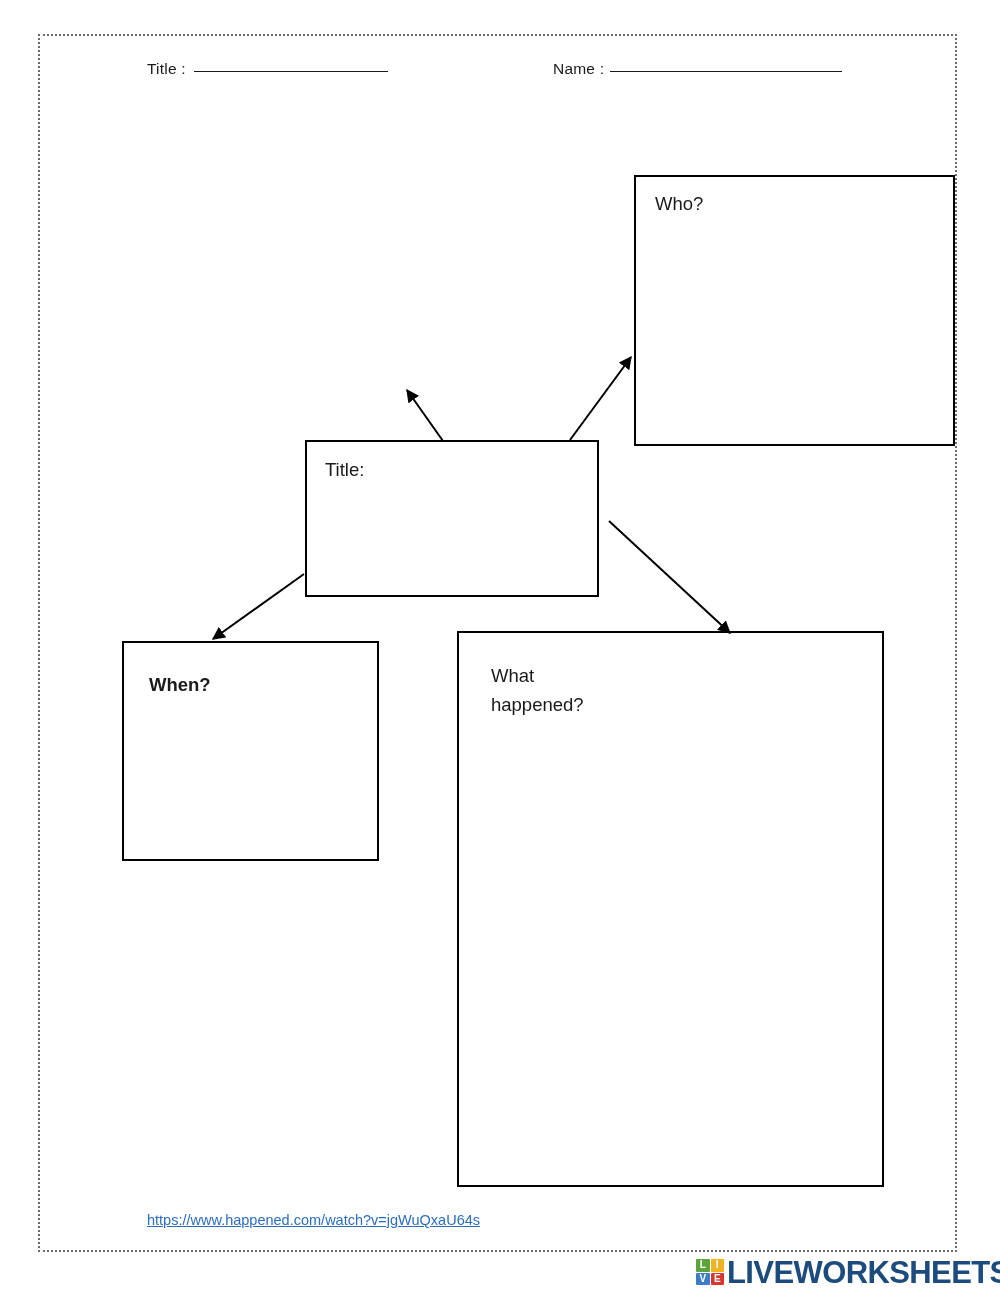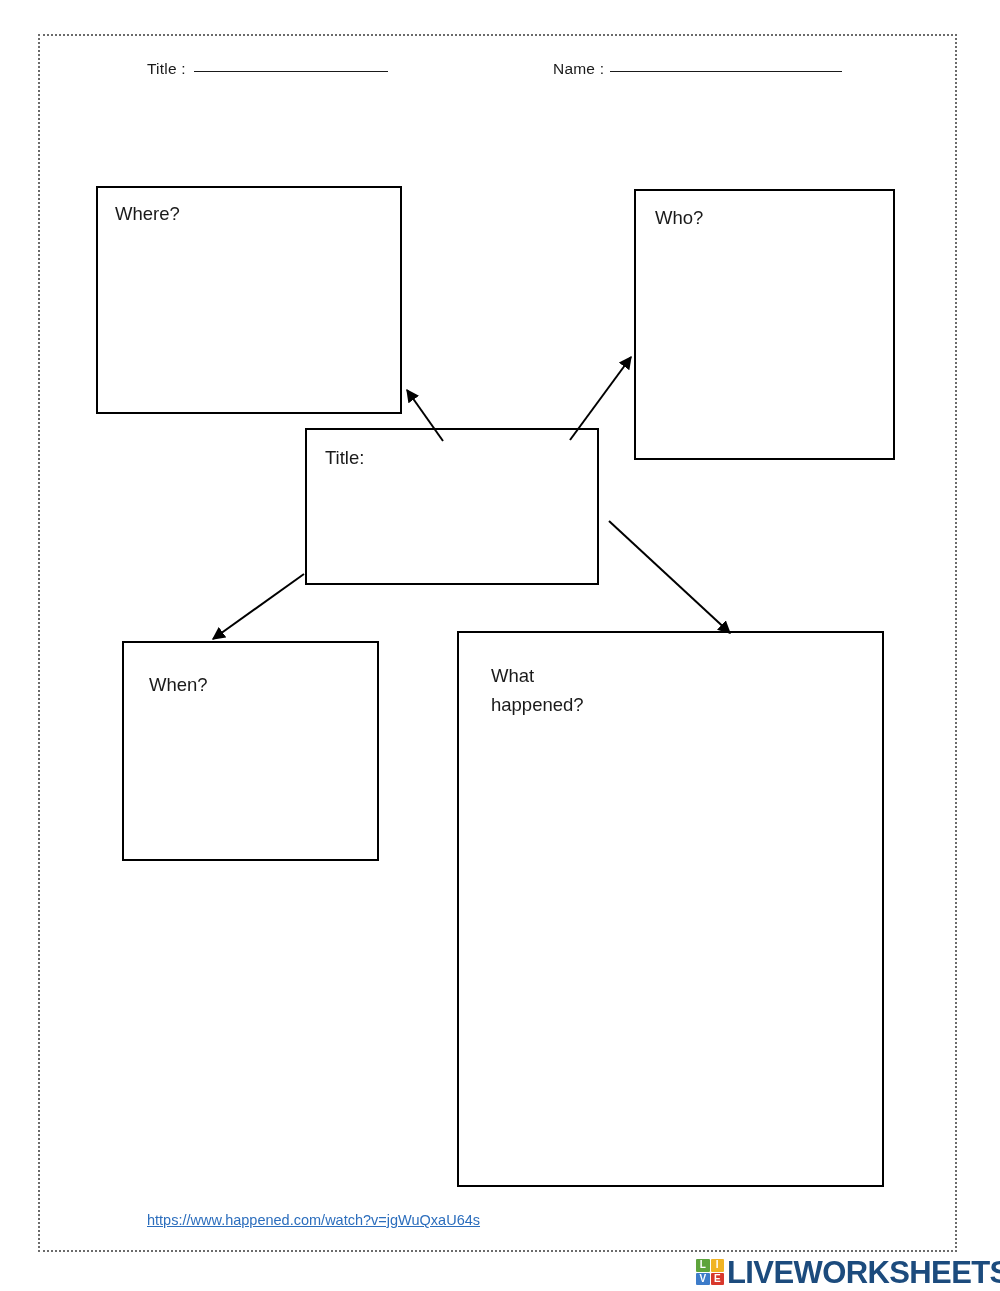--- a/index.html
+++ b/index.html
@@ -61,28 +61,28 @@
     position: absolute;
     font-size: 18.5px;
     line-height: 1.55;
     color: #1a1a1a;
     white-space: pre-line;
   }
 
   #box-where { left: 96px;  top: 186px;  width: 306px; height: 228px; }
   #box-where .wbox-label { left: 17px; top: 12px; }
 
-  #box-who   { left: 634px; top: 189px; width: 261px; height: 271px; }
+  #box-who   { left: 634px; top: 175px; width: 321px; height: 271px; }
   #box-who .wbox-label { left: 19px; top: 13px; }
 
-  #box-title { left: 305px; top: 428px; width: 294px; height: 157px; }
+  #box-title { left: 305px; top: 440px; width: 294px; height: 157px; }
   #box-title .wbox-label { left: 18px; top: 14px; }
 
   #box-when  { left: 122px; top: 641px; width: 257px; height: 220px; }
-  #box-when .wbox-label { left: 25px; top: 28px; }
+  #box-when .wbox-label { left: 25px; top: 28px; font-weight: bold; }
 
   #box-what  { left: 457px; top: 631px; width: 427px; height: 556px; padding-left: 48px; }
   #box-what .wbox-label { left: 32px; top: 29px; }
 
   
   #arrows {
     position: absolute;
     left: 0; top: 0;
     width: 1000px;
     height: 1291px;
@@ -146,23 +146,20 @@
   <div id="worksheet-frame" style="border-color: rgb(107, 107, 107);"></div>
 
   <div class="field" id="name-field">
     <span class="field-label">Title :</span><span class="field-rule" id="name-rule"></span>
   </div>
 
   <div class="field" id="date-field">
     <span class="field-label">Name :</span><span class="field-rule" id="date-rule"></span>
   </div>
 
-  <div class="wbox" id="box-where">
-    <div class="wbox-label">Where?</div>
-  </div>
 
   <div class="wbox" id="box-who">
     <div class="wbox-label">Who?</div>
   </div>
 
   <div class="wbox" id="box-title">
     <div class="wbox-label">Title:</div>
   </div>
 
   <div class="wbox" id="box-when">

